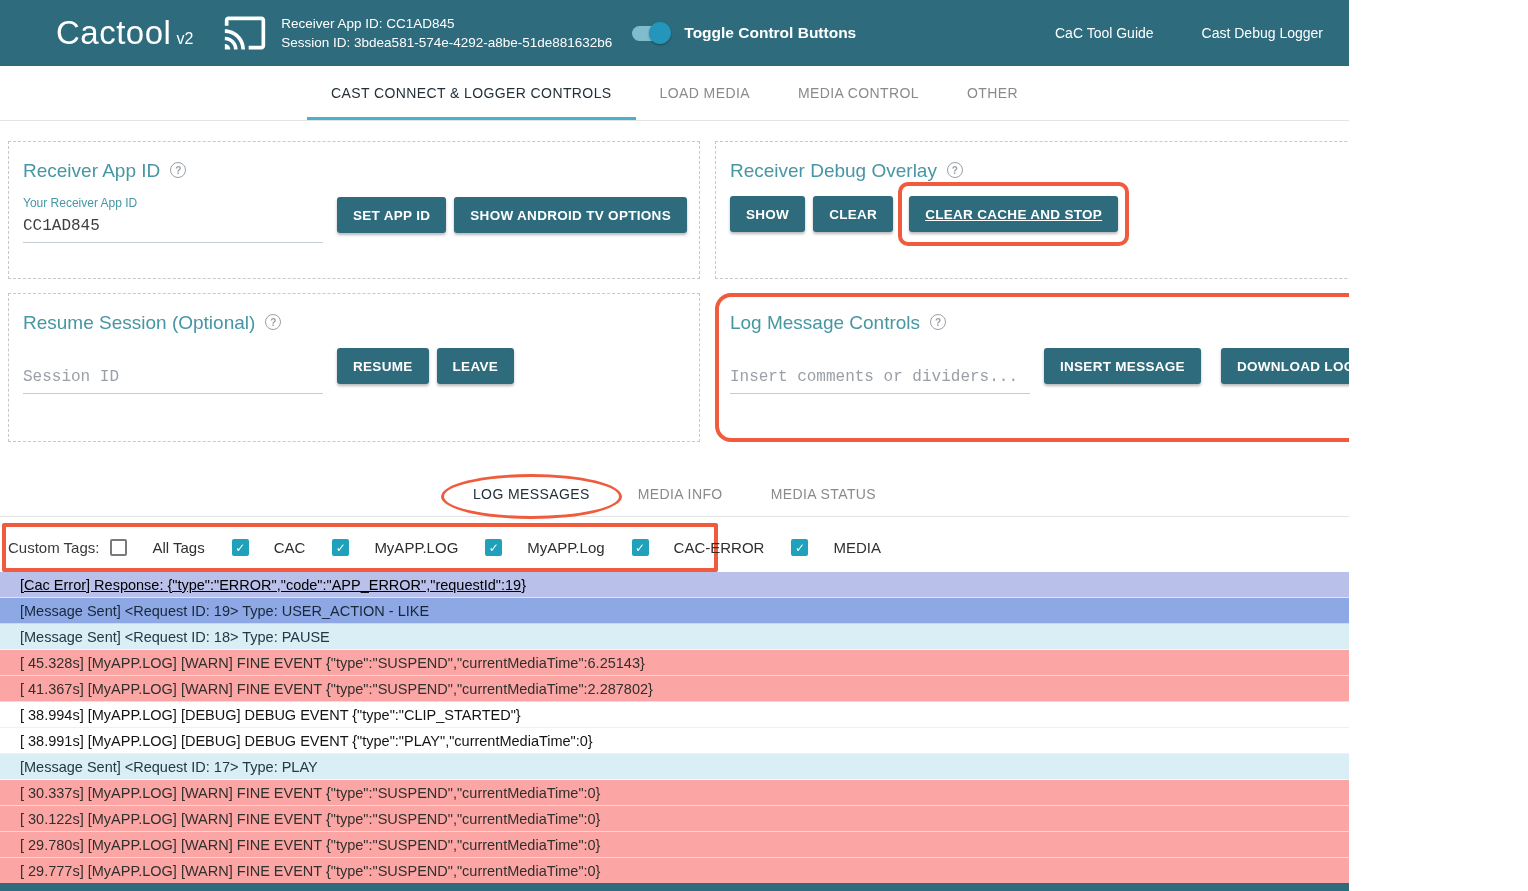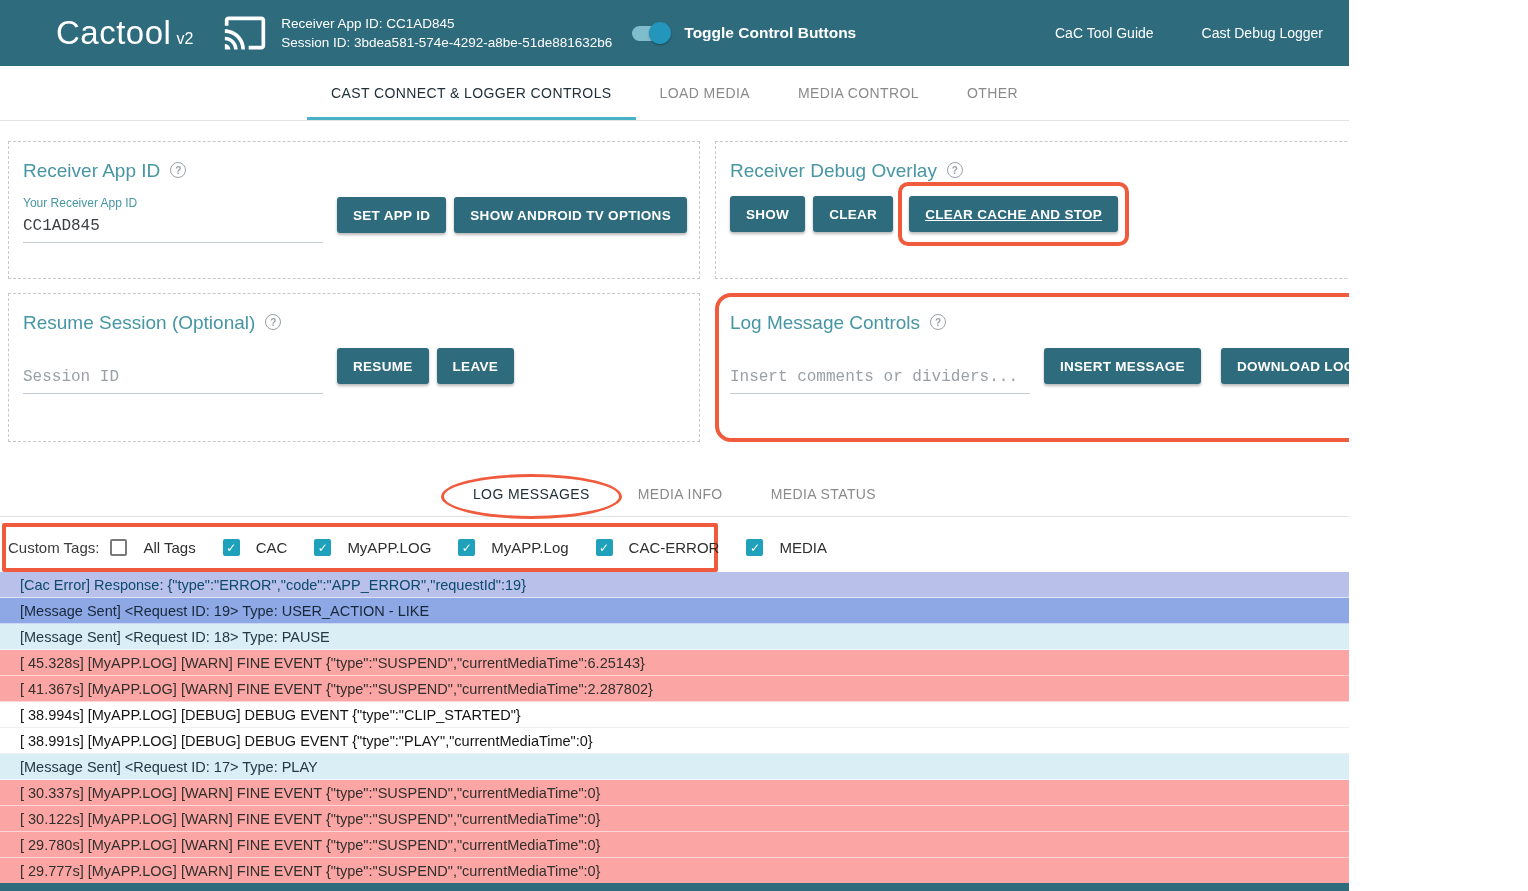--- a/index.html
+++ b/index.html
@@ -53,30 +53,30 @@
   .btn{background:var(--teal);color:#fff;border:none;border-radius:3px;height:36px;padding:0 16px;font-size:13.5px;font-weight:bold;letter-spacing:.3px;font-family:inherit;cursor:pointer;box-shadow:0 2px 3px rgba(0,0,0,.28);white-space:nowrap;margin-bottom:10px;}
   .buttons-row .btn{margin-bottom:0;}
   .annot-box{border:4px solid var(--annot);border-radius:10px;padding:10px 7px;margin:-14px -3px;display:inline-flex;align-items:center;}
   .annot-box .btn{margin-bottom:0;text-decoration:underline;}
   .btn-group{margin-left:auto;display:flex;gap:20px;margin-right:24px;}
   .btn-group .btn{margin-bottom:10px;}
 
   
   .tags-bar{margin:6px 0 0 2px;width:716px;height:49px;border:4px solid var(--annot);border-radius:2px;display:flex;align-items:center;gap:27px;padding:0 8px 0 2px;}
   .tags-label{font-size:15px;color:#3a3a3a;white-space:nowrap;margin-right:-16px;}
-  .tag-item{display:flex;align-items:center;gap:16px;cursor:pointer;}
+  .tag-item{display:flex;align-items:center;gap:25px;cursor:pointer;}
   .checkbox{width:17px;height:17px;border:2px solid #7a7a7a;border-radius:2px;background:#fff;display:flex;align-items:center;justify-content:center;flex:none;}
   .checkbox[data-checked="true"]{background:var(--cb);border-color:var(--cb);}
   .checkbox[data-checked="true"]::after{content:"✓";font-size:12px;font-weight:bold;color:#fff;line-height:1;}
   .tag-label{font-size:15px;color:#2f2f2f;white-space:nowrap;}
 
   
   .log-list{margin-top:0;}
   .log-row{height:26px;line-height:26px;padding-left:20px;font-size:14.5px;white-space:nowrap;overflow:hidden;border-bottom:1px solid rgba(255,255,255,.55);}
-  .log-row.error{background:#b9c0ea;color:#0c4a6e;}
+  .log-row.error{background:#b9c0ea;color:#000000;text-decoration:underline;}
   .log-row.sent-strong{background:#8ea7e5;color:#17283a;}
   .log-row.sent{background:#d9eef5;color:#243845;}
   .log-row.warn{background:#fca5a5;color:#30302c;}
   .log-row.debug{background:#ffffff;color:#141414;border-bottom:1px solid #f0f0f0;}
 
   .bottom-bar{position:absolute;left:0;right:0;bottom:0;height:8px;background:var(--teal);}
 </style>
 </head>
 <body>
 

